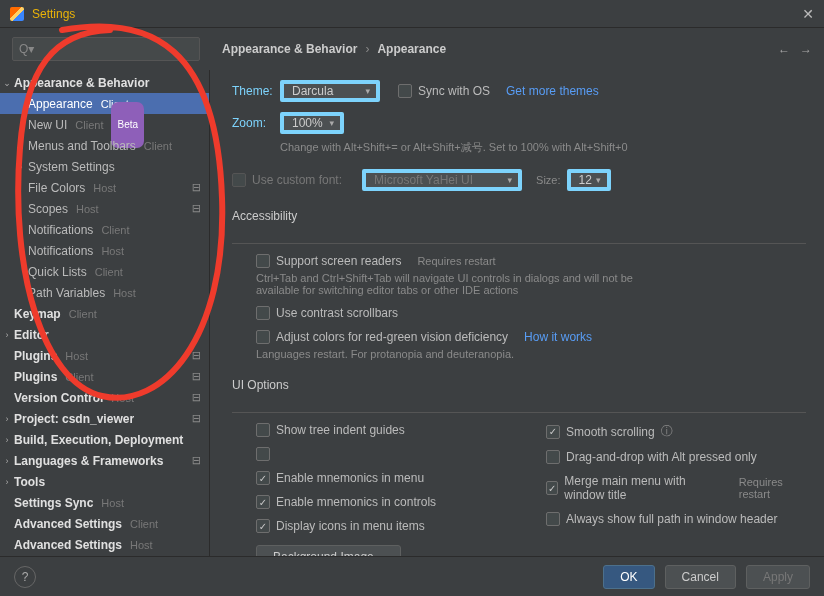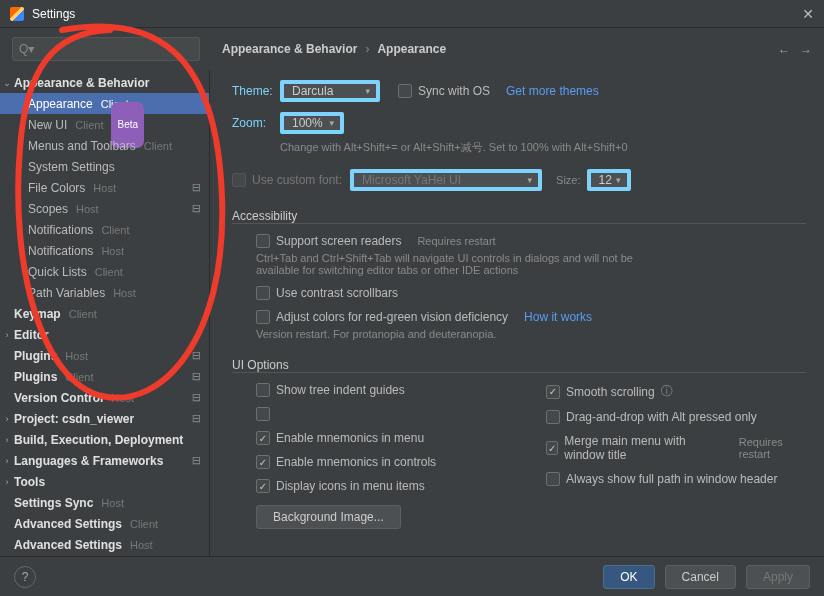--- a/index.html
+++ b/index.html
@@ -17,21 +17,21 @@
     display:flex; align-items:center;
     padding:0 10px;
     background:#3c3f41;
     border-bottom:1px solid #2b2b2b;
   }
   .title-icon {
     width:14px; height:14px; margin-right:8px;
     background: linear-gradient(135deg,#ff6b00 0 40%, #ffd166 40% 60%, #3a86ff 60%);
     border-radius:2px;
   }
-  .titlebar .title { color:#ffffff; }
+  .titlebar .title { color:#eab308; }
   .titlebar .close { margin-left:auto; color:#bbbbbb; font-size:14px; cursor:pointer;}
   .top-row {
     height:42px; display:flex; align-items:center;
     padding:0 12px;
   }
   .search {
     width:188px; height:24px;
     background:#45494a; border:1px solid #555;
     color:#777; padding:0 6px;
     display:flex; align-items:center;
@@ -101,21 +101,21 @@
     background:#43494a; border-radius:2px;
     display:flex; align-items:center; justify-content:center;
     color:#c8c8c8; font-size:10px;
   }
   .chk.checked .box::after { content:"✓"; }
   .chk.disabled { color:#777;}
   .chk.disabled .box { border-color:#555;}
   .link { color:#589df6; cursor:pointer;}
   .hint { color:#8a8a8a; font-size:11px;}
   .section-title {
-    color:#cccccc; margin-top:18px; padding-bottom:0;
+    color:#cccccc; margin-top:18px; padding-bottom:20px;
     border-bottom:1px solid #555;
     font-size:12px;
   }
   .indent { margin-left:24px;}
   .two-col { display:flex; gap:30px;}
   .two-col > div { flex:1; }
   .two-col .chk { margin-top:10px;}
   .btn {
     height:24px; padding:0 16px;
     background:#4c5052; color:#ccc;
@@ -290,21 +290,21 @@
           <span class="dd">▾</span>
       </div>
     </div>
     <div class="hint" style="margin:6px 0 0 48px">Change with Alt+Shift+= or Alt+Shift+减号. Set to 100% with Alt+Shift+0</div>
 
     <div class="row" style="margin-top:14px">
       <div class="chk disabled">
         <span class="box"></span>
         <span>Use custom font:</span>
       </div>
-      <div class="select" style="width:192px; margin-left:8px; color:#777">
+      <div class="select" style="width:160px; margin-left:20px; color:#777">
         <span>Microsoft YaHei UI</span>
           <span class="dd">▾</span>
       </div>
       <span class="hint" style="margin:0 6px 0 14px">Size:</span>
       <div class="select" style="width:44px">
         <span>12</span>
           <span class="dd">▾</span>
       </div>
     </div>
 
@@ -319,21 +319,21 @@
     <div class="chk indent" style="margin-top:10px">
       <span class="box"></span>
       <span>Use contrast scrollbars</span>
     </div>
 
     <div class="chk indent" style="margin-top:10px">
       <span class="box"></span>
       <span>Adjust colors for red-green vision deficiency</span>
       <span class="link" style="margin-left:10px">How it works</span>
     </div>
-    <div class="hint indent" style="margin:4px 0 0 24px">Version restart. For protanopia and deuteranopia.</div>
+    <div class="hint indent" style="margin:4px 0 0 24px">Languages restart. For protanopia and deuteranopia.</div>
 
     <div class="section-title">UI Options</div>
     <div class="two-col indent" id="uiopts">
         <div>
           <div class="chk">
             <span class="box"></span>
             <span>Show tree indent guides</span>
           </div>
           <div class="chk">
             <span class="box"></span>

